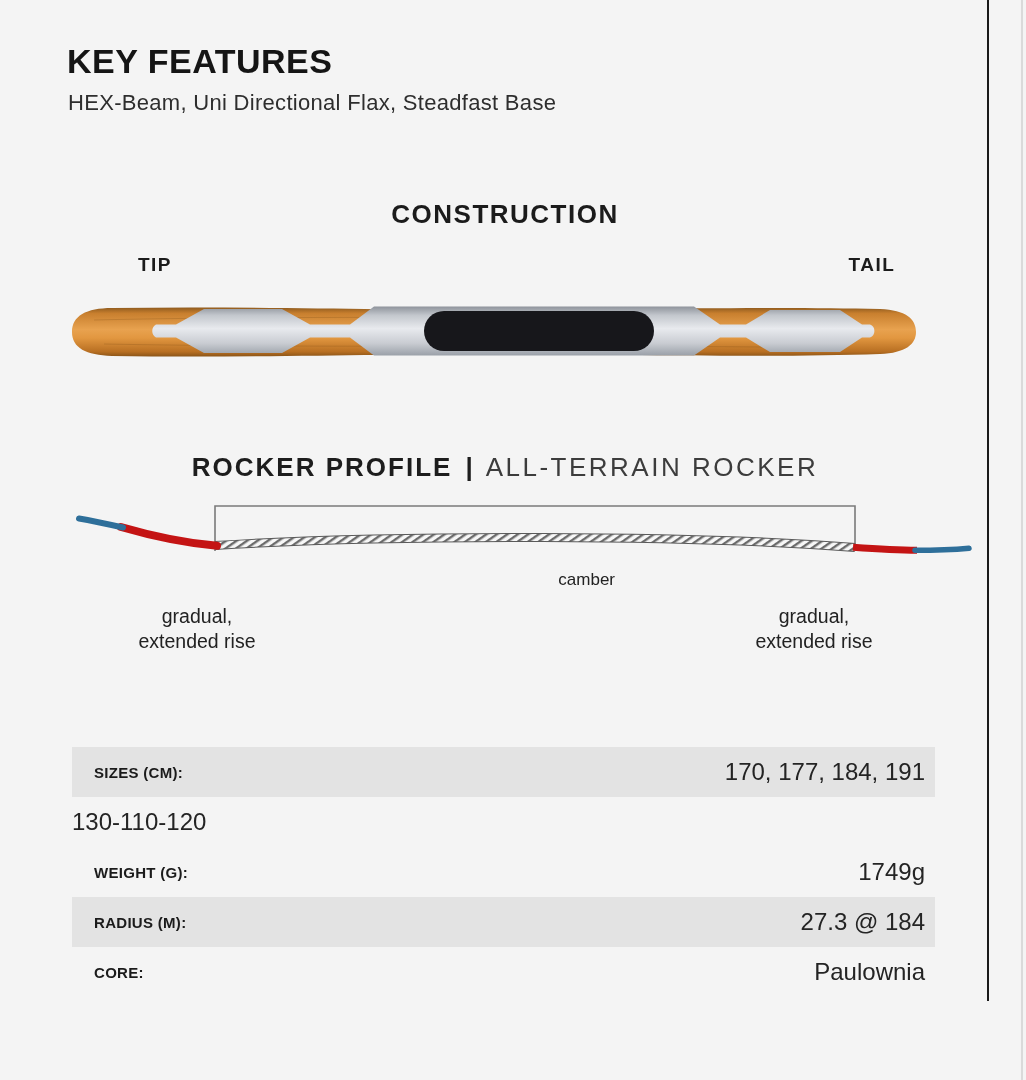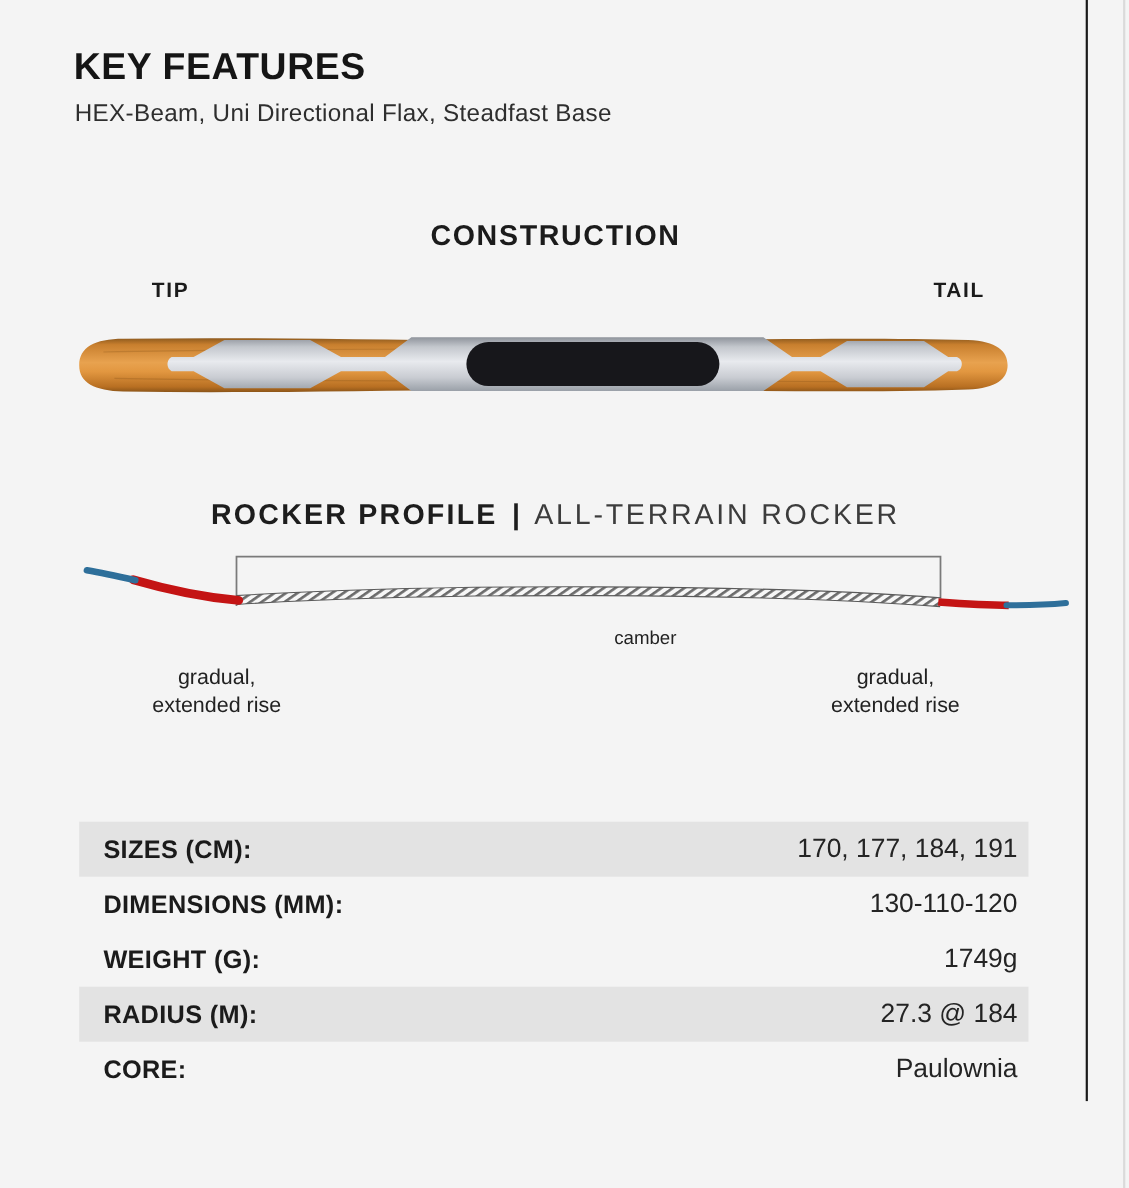--- a/index.html
+++ b/index.html
@@ -26,21 +26,21 @@
   .rocker-heading .divider{font-weight:700;margin:0 13px;color:#1d1d1d;}
   .rocker-heading .secondary{font-weight:400;letter-spacing:2.5px;color:#3c3c3c;}
   .rocker-svg{left:55px;top:498px;}
   .rise-label{top:570px;width:220px;text-align:center;font-size:19.5px;line-height:25px;color:#222;margin-top:34px;}
   .rise-left{left:87px;}
   .camber-label{left:395px;top:570px;width:220px;text-align:right;font-size:17px;color:#222;}
   .rise-right{left:704px;}
   .spec-table{left:72px;top:747px;width:863px;}
   .spec-row{height:50px;display:flex;align-items:center;justify-content:space-between;}
   .spec-row.alt{background:var(--row_gray);}
-  .spec-label{padding-left:22px;font-size:23px;font-weight:700;letter-spacing:.3px;color:#1b1b1b;}
+  .spec-label{padding-left:22px;font-size:15px;font-weight:700;letter-spacing:.3px;color:#1b1b1b;}
   .spec-value{padding-right:10px;font-size:24px;font-weight:400;color:#242424;}
   .v-divider{left:987px;top:0;width:2px;height:1001px;background:var(--divider_black);}
   .edge-line{left:1021px;top:0;width:2px;height:1080px;background:var(--edge_gray);}
 </style>
 </head>
 <body>
 
 <h1 class="abs page-title">KEY FEATURES</h1>
 <div class="abs page-subtitle">HEX-Beam, Uni Directional Flax, Steadfast Base</div>
 
@@ -118,21 +118,20 @@
   <span style="display:block">gradual,</span>
   <span style="display:block">extended rise</span>
 </div>
 
 <div class="abs spec-table">
   <div class="spec-row alt">
     <span class="spec-label">SIZES (CM):</span>
     <span class="spec-value">170, 177, 184, 191</span>
   </div>
   <div class="spec-row">
-    <span class="spec-label">DIMENSIONS (MM):</span>
     <span class="spec-value">130-110-120</span>
   </div>
   <div class="spec-row">
     <span class="spec-label">WEIGHT (G):</span>
     <span class="spec-value">1749g</span>
   </div>
   <div class="spec-row alt">
     <span class="spec-label">RADIUS (M):</span>
     <span class="spec-value">27.3 @ 184</span>
   </div>

